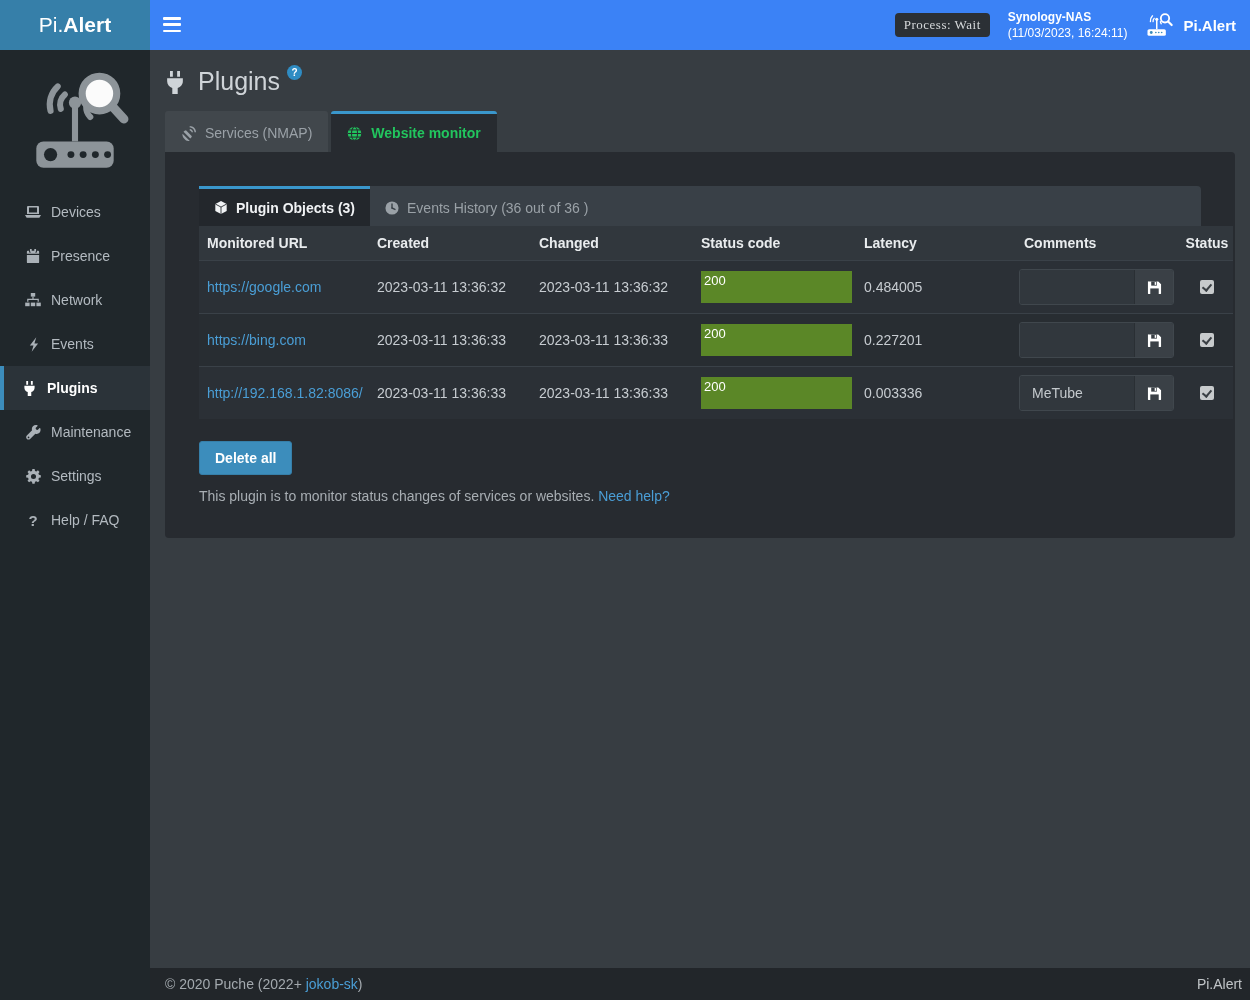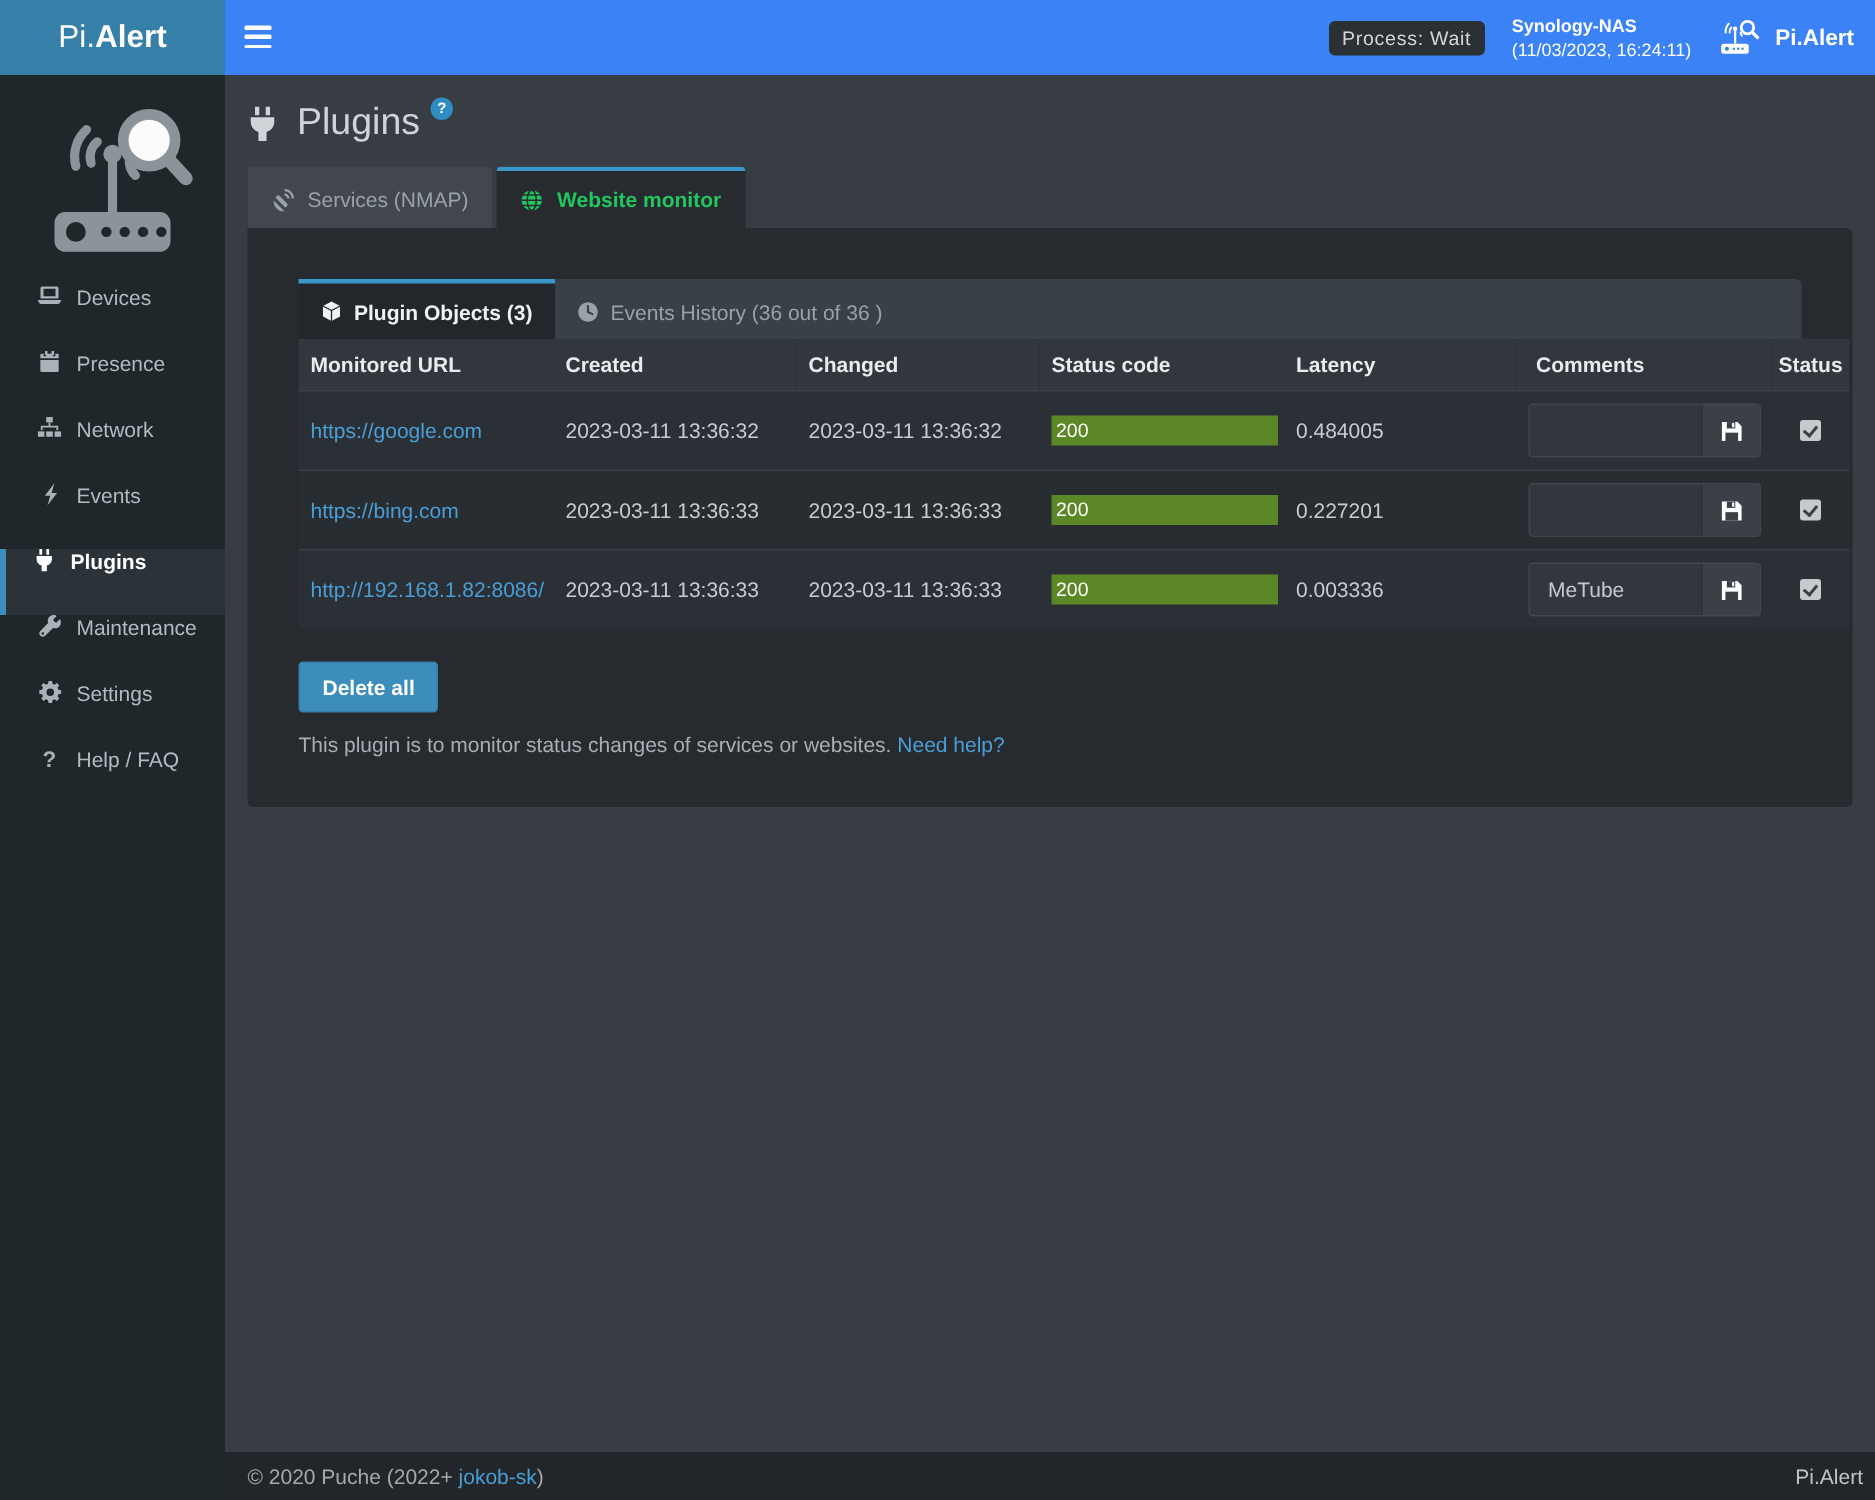--- a/index.html
+++ b/index.html
@@ -9,31 +9,31 @@
   
   .topbar { position:absolute; left:0; top:0; width:1250px; height:50px; background:#3b82f6; z-index:5; }
   .brand-area { position:absolute; left:0; top:0; width:150px; height:50px; background:#367fa9;
                 display:flex; align-items:center; justify-content:center; color:#fff; font-size:21px; }
   .brand-area .light { font-weight:300; }
   .brand-area .bold { font-weight:700; }
   .hamburger { position:absolute; left:163px; top:17px; width:18px; height:15px; cursor:pointer;
                display:flex; flex-direction:column; justify-content:space-between; }
   .hamburger span { display:block; height:2.5px; background:#fff; border-radius:1px; }
   .nav-right { position:absolute; right:0; top:0; height:50px; display:flex; align-items:center; gap:18px; padding-right:14px; }
-  .process-badge { background:#2b3035; color:#d5d8da; font-family:Liberation Sans, sans-serif;
+  .process-badge { background:#2b3035; color:#d5d8da; font-family:Liberation Serif, serif;
                    font-size:13px; padding:4px 9px; border-radius:4px; letter-spacing:0.5px; }
   .host-info { color:#fff; font-size:12px; line-height:16px; }
   .host-info .hname { font-weight:700; }
   .nav-brand { display:flex; align-items:center; gap:8px; color:#fff; font-size:15px; font-weight:700; }
 
   
   .sidebar { position:absolute; left:0; top:50px; width:150px; height:950px; background:#20272b; z-index:4; }
   .logo-wrap { padding:14px 0 6px; display:flex; justify-content:center; }
   .side-menu { margin-top:8px; }
-  .side-item { height:44px; display:flex; align-items:flex-start; gap:10px; padding-left:21px;
+  .side-item { height:44px; display:flex; align-items:center; gap:10px; padding-left:21px;
                color:#b3bac0; font-size:14px; cursor:pointer; border-left:4px solid transparent; }
   .side-item .sicon { width:16px; display:flex; justify-content:center; color:#aab1b7; }
   .side-item.active { background:#2b3339; border-left-color:#3c8dbc; color:#ffffff; font-weight:700; padding-left:17px; }
   .side-item.active .sicon { color:#ffffff; }
 
   
   .content { position:absolute; left:150px; top:50px; width:1100px; height:918px; background:#373d42; padding:0 15px; }
   .page-title { margin-top:17px; display:flex; align-items:flex-start; gap:13px; color:#cfd4d8; font-size:25px; font-weight:400; }
   .page-title .ticon { margin-top:4px; color:#cfd4d8; }
   .help-badge { width:15px; height:15px; border-radius:50%; background:#2f8cc3; color:#fff; font-size:10px; font-weight:700;
@@ -54,21 +54,21 @@
   table.objects { width:1034px; border-collapse:collapse; table-layout:fixed; }
   .objects th { background:#31373d; color:#e9ecee; font-size:14px; font-weight:700; text-align:left;
                 padding:9px 8px; }
   .objects th.c-comments { padding-left:13px; }
   .objects th.c-status { text-align:center; padding-left:2px; padding-right:2px; }
   .objects td { padding:8px 8px; font-size:14px; color:#c7ccd1; vertical-align:middle; height:42px; }
   .objects tbody tr { border-top:1px solid #3a4148; }
   .objects tbody tr:nth-child(odd) { background:#2b3036; }
   .objects tbody tr:nth-child(even) { background:#282d32; }
   .url-link { color:#4a9ed6; text-decoration:none; cursor:pointer; }
-  .status-bar { width:151px; height:20px; background:#5b8727; color:#fff; font-size:13px;
+  .status-bar { width:151px; height:32px; background:#5b8727; color:#fff; font-size:13px;
                 line-height:20px; padding-left:3px; }
   .input-group { width:155px; height:36px; display:flex; margin:0 auto; border:1px solid #40474d;
                  border-radius:3px; overflow:hidden; background:#31373d; }
   .comment-input { flex:1; min-width:0; background:#31373d; border:none; outline:none; color:#c4c9cd;
                    font-size:14px; padding:0 12px; font-family:inherit; }
   .save-btn { width:39px; background:#3a4046; border:none; border-left:1px solid #2a2f34; cursor:pointer;
               display:flex; align-items:center; justify-content:center; }
   .checkbox { width:14px; height:14px; background:#c7cacc; border-radius:2px; margin:0 auto; position:relative; cursor:pointer; }
   .checkbox::after { content:""; position:absolute; left:4px; top:1.5px; width:4px; height:7px;
                      border:solid #3a3f44; border-width:0 2px 2px 0; transform:rotate(40deg); }

